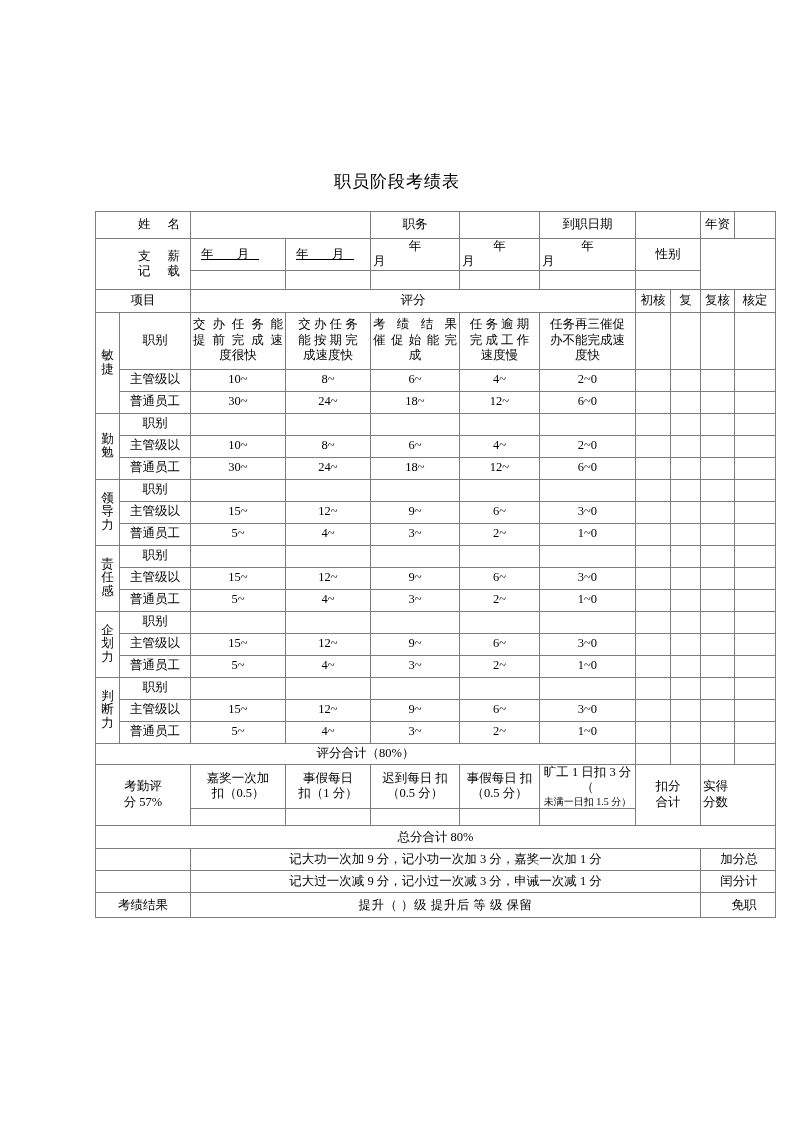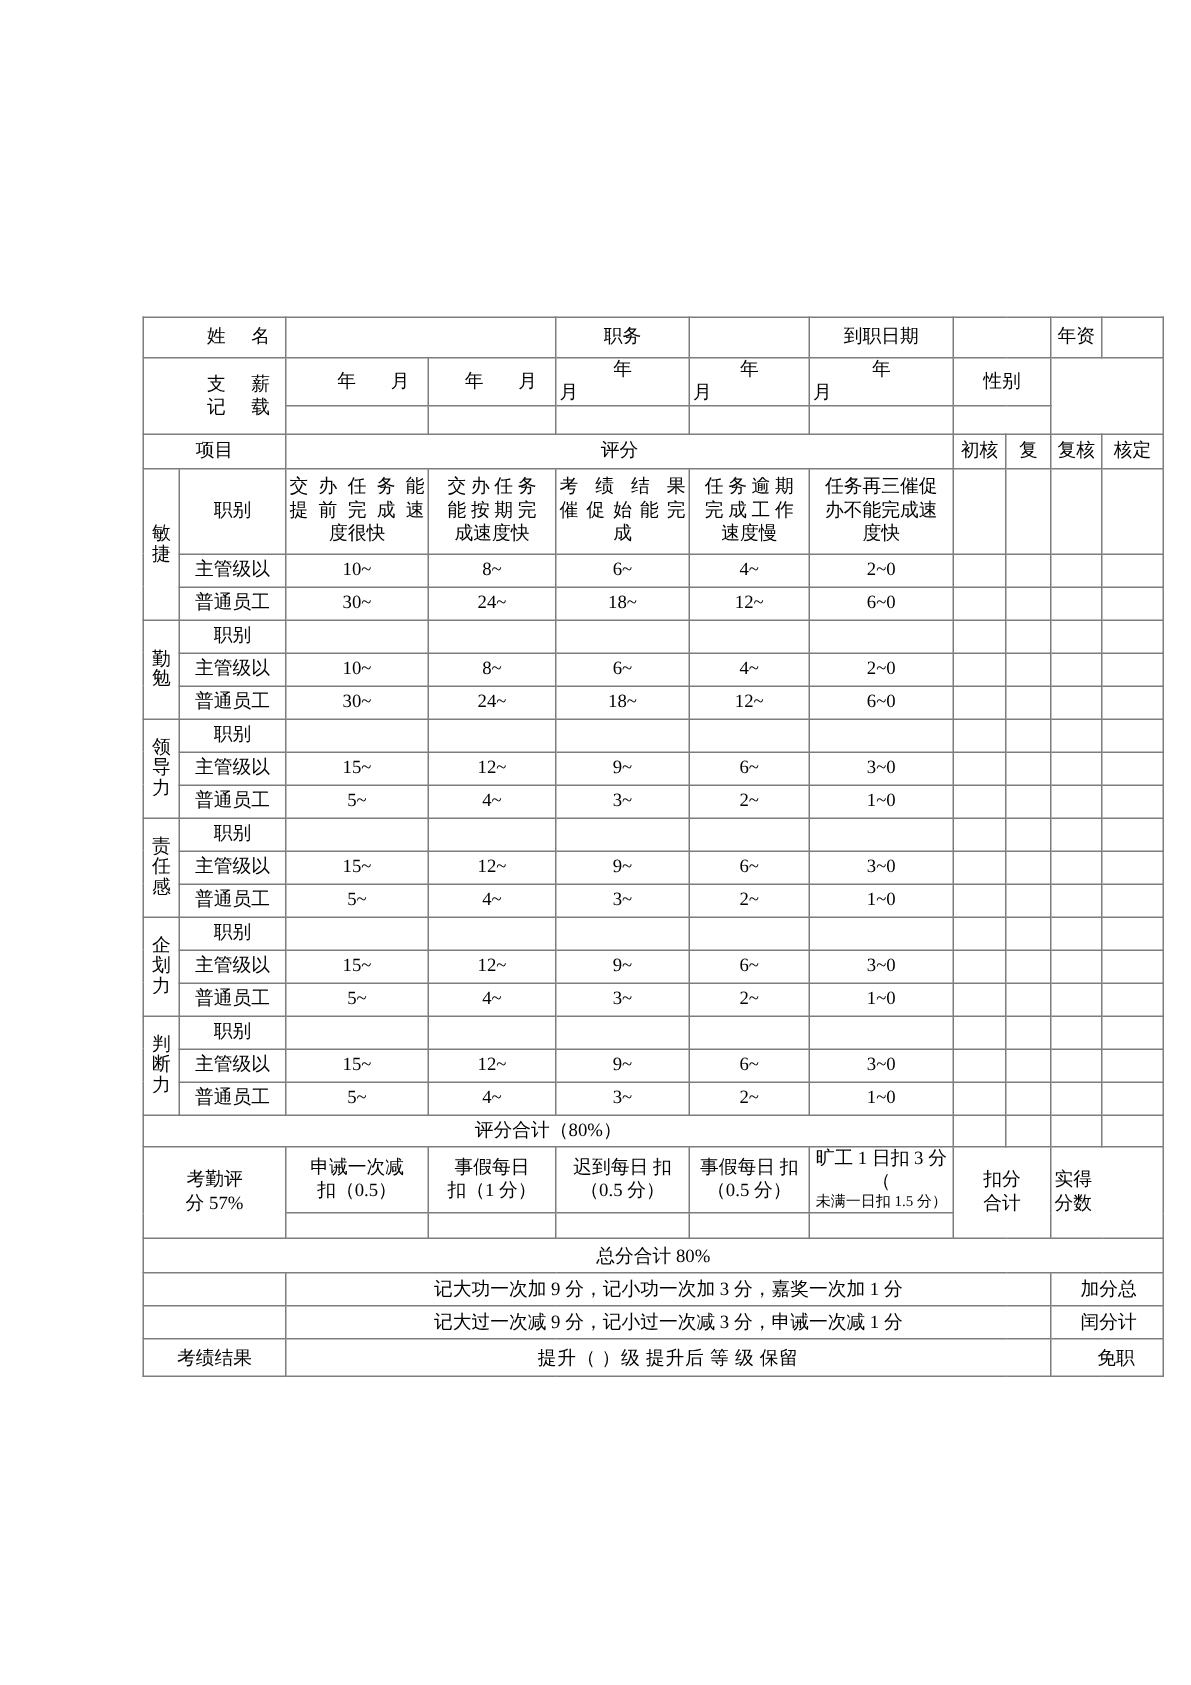--- a/index.html
+++ b/index.html
@@ -71,39 +71,40 @@
   .crit i.sp {
     text-align: justify;
     text-align-last: justify;
   }
   .spaced-name {
     letter-spacing: 7px;
     padding-left: 6px;
     margin-left: 33px;
   }
   .ym { font-size: 12.5px; }
-  .ym .l1 { text-align: right; letter-spacing: 10px; padding-left: 8px;}
+  .ym .l1 { text-align: left; letter-spacing: 10px; padding-left: 8px; text-decoration: underline;}
   .ym .l2 { text-align: left; }
   .attend-head {
     vertical-align: top;
     text-align: left;
     font-size: 12.5px;
     line-height: 1.25;
     padding: 1px 2px;
   }
   .attend-head i { font-style: normal; display: block; }
   .tiny { font-size: 10px; }
   .bonus { text-align: left; padding-left: 8px; font-size: 12.5px; }
   .result-line { text-align: left; padding-left: 16px; letter-spacing: 0.5px; }
 </style>
 </head>
 <body>
 
 <div class="page">
 
+  <div class="doc-title">职员阶段考绩表</div>
 
   <table class="grid">
     <colgroup>
       <col style="width:24px">
       <col style="width:71px">
       <col style="width:95px">
       <col style="width:85px">
       <col style="width:89px">
       <col style="width:80px">
       <col style="width:96px">
@@ -450,21 +451,21 @@
       <td></td>
       <td></td>
     </tr>
 
     <tr>
       <td colspan="2" rowspan="2" class="attend-head" style="height:44px; text-align:center">
         <i>考勤评</i>
         <i>分 57%</i>
       </td>
       <td class="attend-head">
-        <i>申诫一次减</i>
+        <i>嘉奖一次加</i>
         <i>扣（0.5）</i>
       </td>
       <td class="attend-head">
         <i>事假每日</i>
         <i>扣（1 分）</i>
       </td>
       <td class="attend-head">
         <i>迟到每日 扣</i>
         <i>（0.5 分）</i>
       </td>

